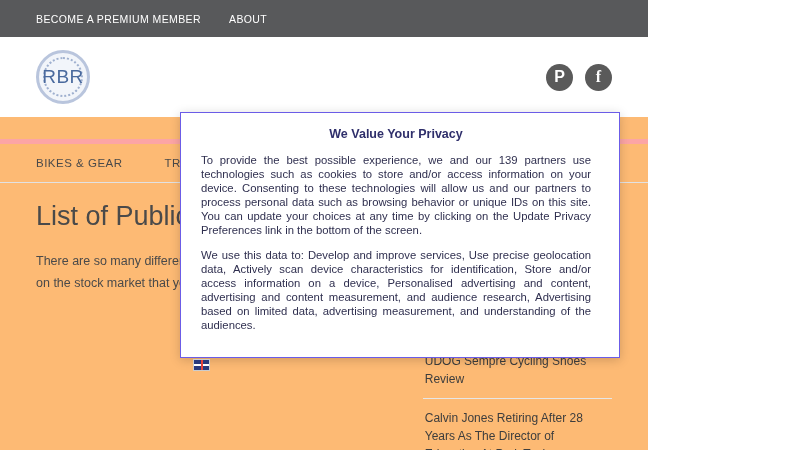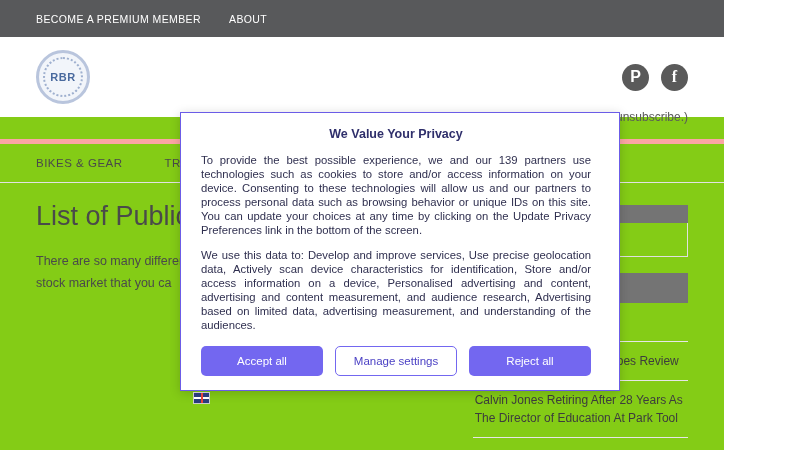--- a/index.html
+++ b/index.html
@@ -4,22 +4,22 @@
 <style>
   * { box-sizing: border-box; margin: 0; padding: 0; }
   html, body {
     width: 800px; height: 450px;
     font-family: "Liberation Sans", sans-serif;
     background: #ffffff;
     overflow: hidden;
   }
   #page {
     position: relative;
-    width: 724px; height: 450px;
-    background: #84cc16;
+    width: 648px; height: 450px;
+    background: #fdba74;
     overflow: hidden;
   }
 
   
   .topbar {
     height: 37px;
     background: #58595b;
     display: flex;
     align-items: center;
     padding-left: 36px;
@@ -59,22 +59,22 @@
     position: relative;
   }
   .logo-badge::before {
     content: "";
     position: absolute;
     inset: 4px;
     border-radius: 50%;
     border: 2px dotted #9fb0cf;
   }
   .logo-badge span {
-    font-size: 11px;
-    font-weight: bold;
+    font-size: 19px;
+    font-weight: normal;
     color: #4a6a9e;
     letter-spacing: .5px;
     z-index: 2;
   }
   .brand-name {
     font-size: 26px;
     font-weight: bold;
     color: #3a3a3a;
     letter-spacing: .2px;
   }
@@ -296,22 +296,17 @@
         <li>UDOG Sempre Cycling Shoes Review</li>
         <li>Calvin Jones Retiring After 28 Years As The Director of Education At Park Tool</li>
       </ul>
     </div>
   </div>
 
   <div class="modal">
     <div class="modal-title">We Value Your Privacy</div>
     <div class="modal-p">To provide the best possible experience, we and our 139 partners use technologies such as cookies to store and/or access information on your device. Consenting to these technologies will allow us and our partners to process personal data such as browsing behavior or unique IDs on this site. You can update your choices at any time by clicking on the Update Privacy Preferences link in the bottom of the screen.</div>
     <div class="modal-p">We use this data to: Develop and improve services, Use precise geolocation data, Actively scan device characteristics for identification, Store and/or access information on a device, Personalised advertising and content, advertising and content measurement, and audience research, Advertising based on limited data, advertising measurement, and understanding of the audiences.</div>
-    <div class="modal-actions">
-      <div class="btn btn-primary">Accept all</div>
-      <div class="btn btn-outline">Manage settings</div>
-      <div class="btn btn-primary">Reject all</div>
-    </div>
     <div class="lang-flag"></div>
   </div>
 
   <div class="scrollbar"></div>
 </div>
 
 </body></html>

